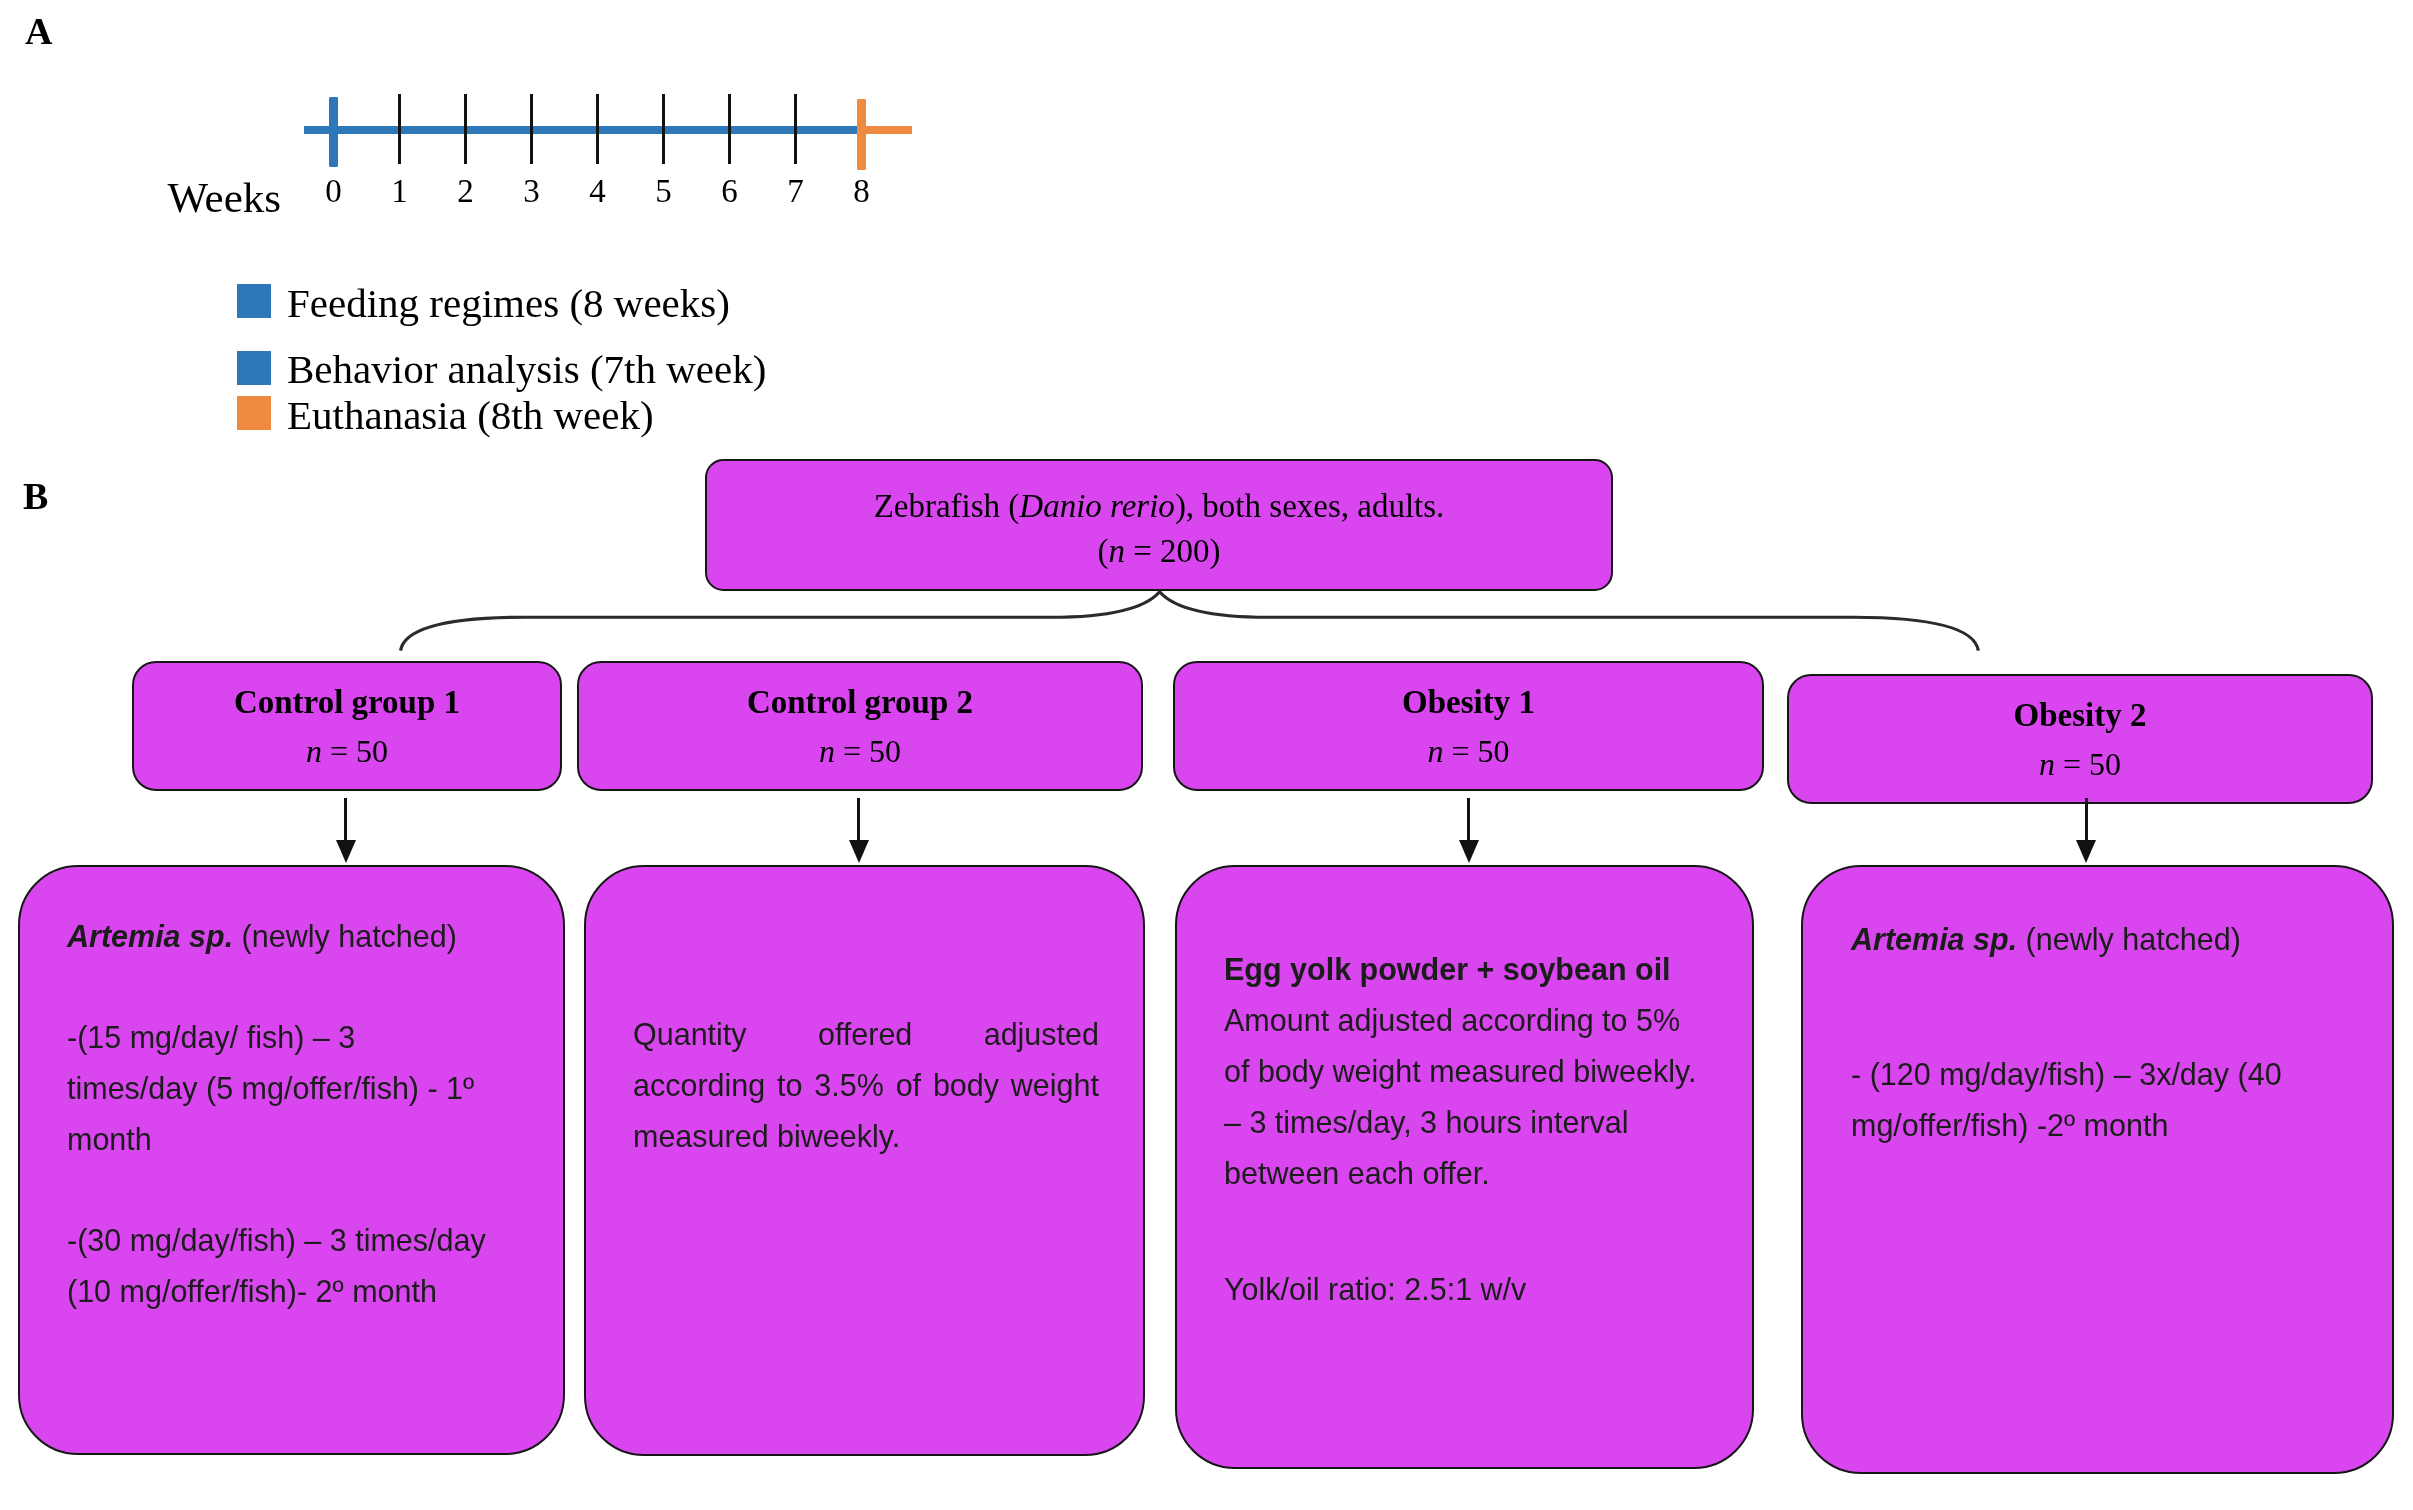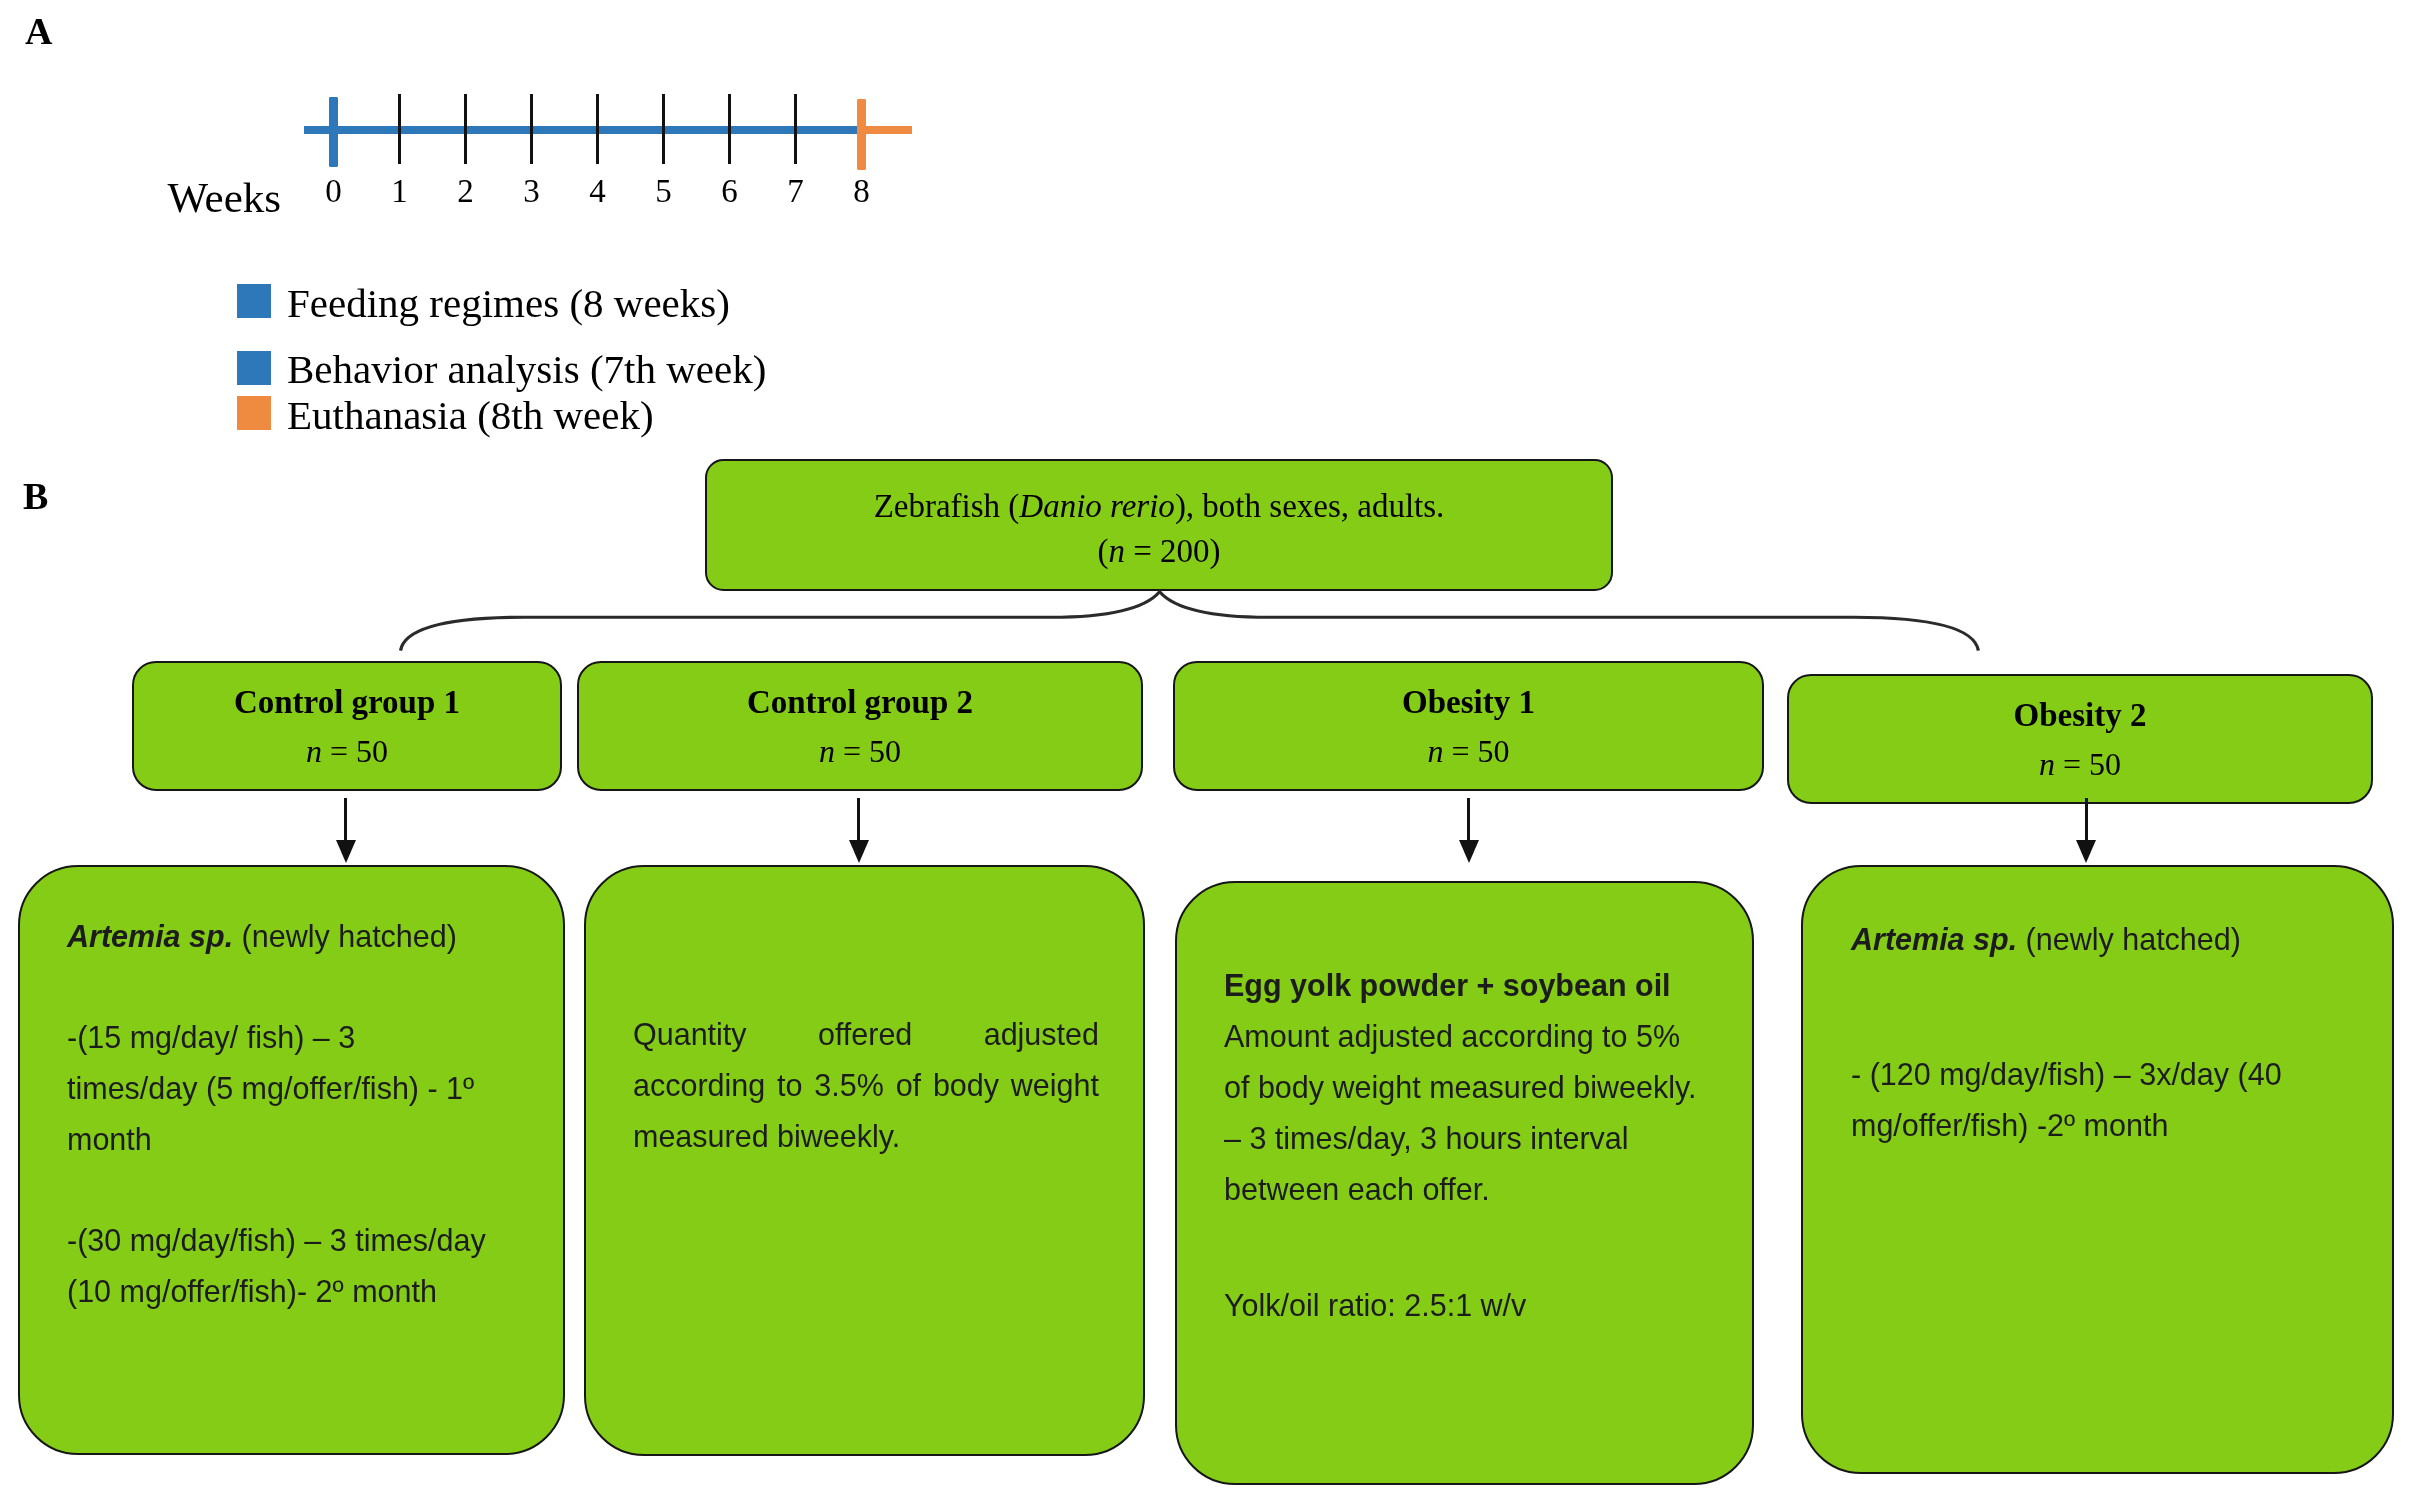--- a/index.html
+++ b/index.html
@@ -10,21 +10,21 @@
   
   .tl-line{position:absolute;height:7.8px;}
   .tl-tick-major{position:absolute;width:8.5px;border-radius:1.4px;}
   .tl-tick-minor{position:absolute;width:2.8px;background:#111;}
   .wk-num{position:absolute;width:43px;text-align:center;font-size:33px;}
   .wk-label{position:absolute;width:128px;text-align:right;font-size:43px;}
   
   .legend-swatch{position:absolute;width:34px;height:34px;}
   .legend-text{position:absolute;font-size:41px;line-height:34px;white-space:nowrap;}
   
-  .node{position:absolute;background:#84cc16;border:2.5px solid #161616;box-sizing:border-box;}
+  .node{position:absolute;background:#d946ef;border:2.5px solid #161616;box-sizing:border-box;}
   .root-box{border-radius:18.5px;text-align:center;padding-top:23px;
             font-size:33px;line-height:45px;}
   .group-box{border-radius:24px;text-align:center;padding-top:18.5px;}
   .group-title{font-size:33px;font-weight:bold;line-height:41px;}
   .group-n{font-size:32px;line-height:37px;margin-top:10px;}
   .detail-box{border-radius:60px;font-family:"Liberation Sans",sans-serif;
               font-size:30.5px;line-height:51px;color:#1c1c1c;}
   .detail-box p{margin:0;}
   .bi{font-weight:bold;font-style:italic;}
   .b{font-weight:bold;}
@@ -122,21 +122,21 @@
 <div class="node detail-box" style="left:18px;top:865px;width:547px;height:590px;padding:44px 71px 0 47px;">
   <p><span class="bi">Artemia sp.</span><span> (newly hatched)</span></p>
   <p style="margin-top:50px;"><span>-(15 mg/day/ fish) – 3 times/day (5 mg/offer/fish) - 1º month</span></p>
   <p style="margin-top:50px;"><span>-(30 mg/day/fish) –  3 times/day (10 mg/offer/fish)- 2º month</span></p>
 </div>
 
 <div class="node detail-box" style="left:584px;top:865px;width:561px;height:591px;padding:51px 44px 0 47px;">
   <p class="just" style="margin-top:91px;"><span>Quantity offered adjusted according to 3.5% of body weight measured biweekly.</span></p>
 </div>
 
-<div class="node detail-box" style="left:1175px;top:865px;width:579px;height:604px;padding:77px 41px 16px 47px;margin-top:16px;">
+<div class="node detail-box" style="left:1175px;top:865px;width:579px;height:604px;padding:77px 41px 16px 47px;">
   <p><span class="b">Egg yolk powder + soybean oil</span></p>
   <p><span>Amount adjusted according to 5% of body weight measured biweekly.</span></p>
   <p><span>– 3 times/day, 3 hours interval between each offer.</span></p>
   <p style="margin-top:65px;"><span>Yolk/oil ratio: 2.5:1 w/v</span></p>
 </div>
 
 <div class="node detail-box" style="left:1801px;top:865px;width:593px;height:609px;padding:47px 41px 0 48px;">
   <p><span class="bi">Artemia sp.</span><span> (newly hatched)</span></p>
   <p style="margin-top:84px;"><span>- (120 mg/day/fish) – 3x/day (40 mg/offer/fish) -2º month</span></p>
 </div>

